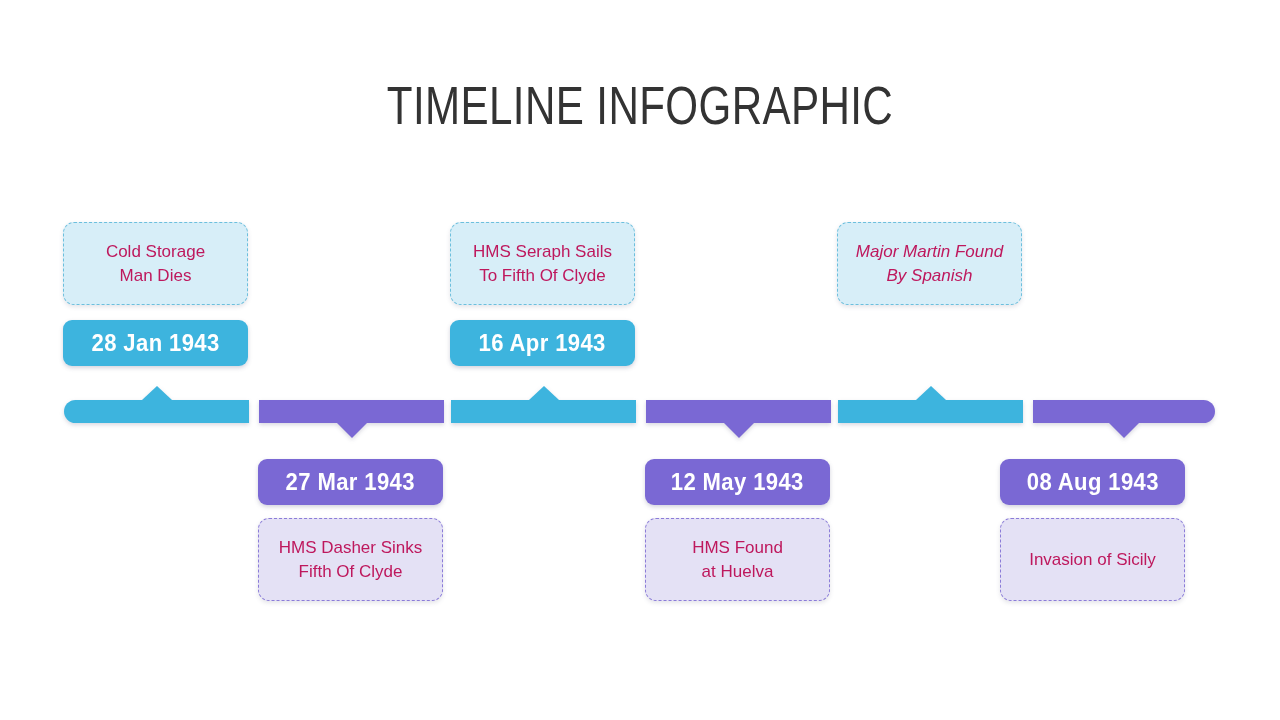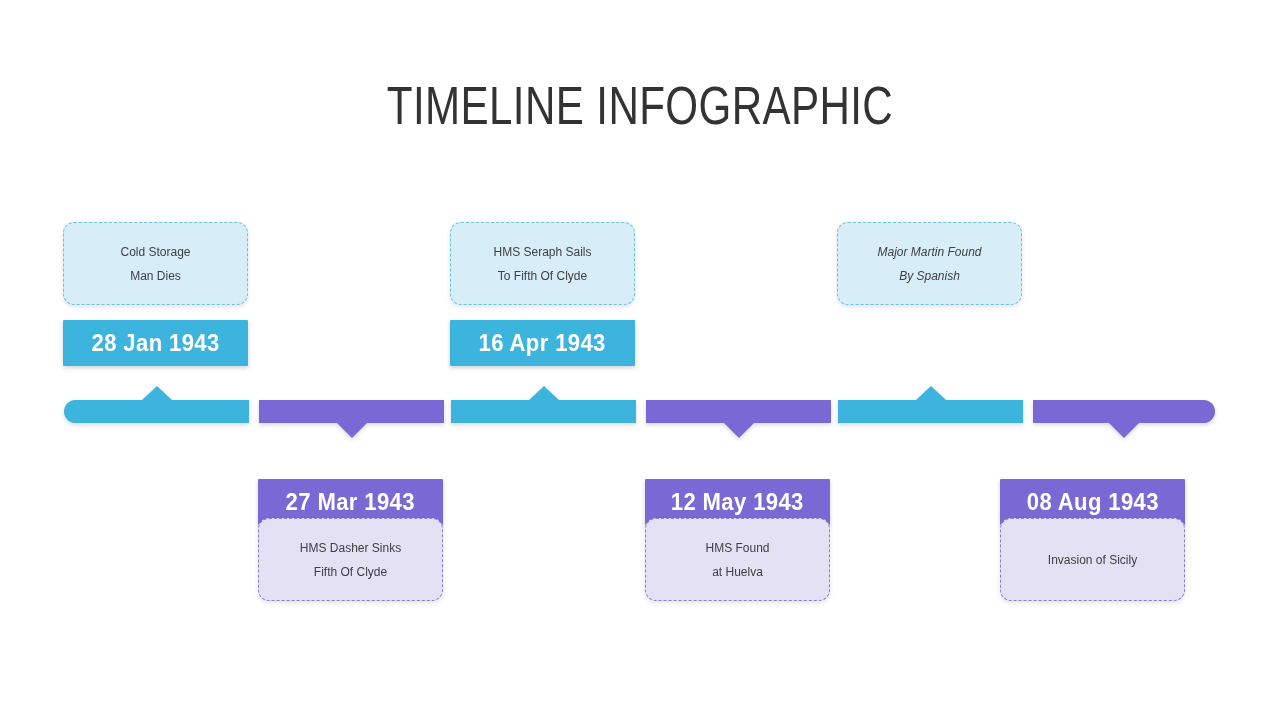--- a/index.html
+++ b/index.html
@@ -86,55 +86,55 @@
   .seg.purple .ptr {
     bottom: -15px;
     border-top: 15px solid #7a68d4;
   }
 
   
   .badge {
     position: absolute;
     width: 185px;
     height: 46px;
-    border-radius: 1px;
+    border-radius: 9px;
     display: flex;
     align-items: center;
     justify-content: center;
     box-shadow: 0 2px 4px rgba(80,80,120,0.25);
   }
   .badge span {
     font-family: "Liberation Sans Narrow", "Liberation Sans", sans-serif;
     font-size: 24px;
     font-weight: 700;
     color: #ffffff;
     letter-spacing: 0.4px;
     white-space: nowrap;
     transform: scaleX(0.92);
   }
   .badge.blue   { background: #3db4de; }
-  .badge.purple { background: #7a68d4; margin-top: 20px; }
+  .badge.purple { background: #7a68d4; }
 
   
   .cbox {
     position: absolute;
     width: 185px;
     height: 83px;
     border-radius: 11px;
     display: flex;
     align-items: center;
     justify-content: center;
     text-align: center;
     box-shadow: 0 2px 4px rgba(90,90,120,0.16);
   }
   .cbox p {
     font-family: "Liberation Sans", sans-serif;
-    font-size: 12px;
+    font-size: 17px;
     line-height: 24px;
-    color: #404040;
+    color: #be185d;
     padding: 0 6px;
   }
   .cbox.blue {
     background: #d7eef8;
     border: 1px dashed #6cbfdd;
   }
   .cbox.purple {
     background: #e4e1f5;
     border: 1px dashed #8b7cd8;
   }

